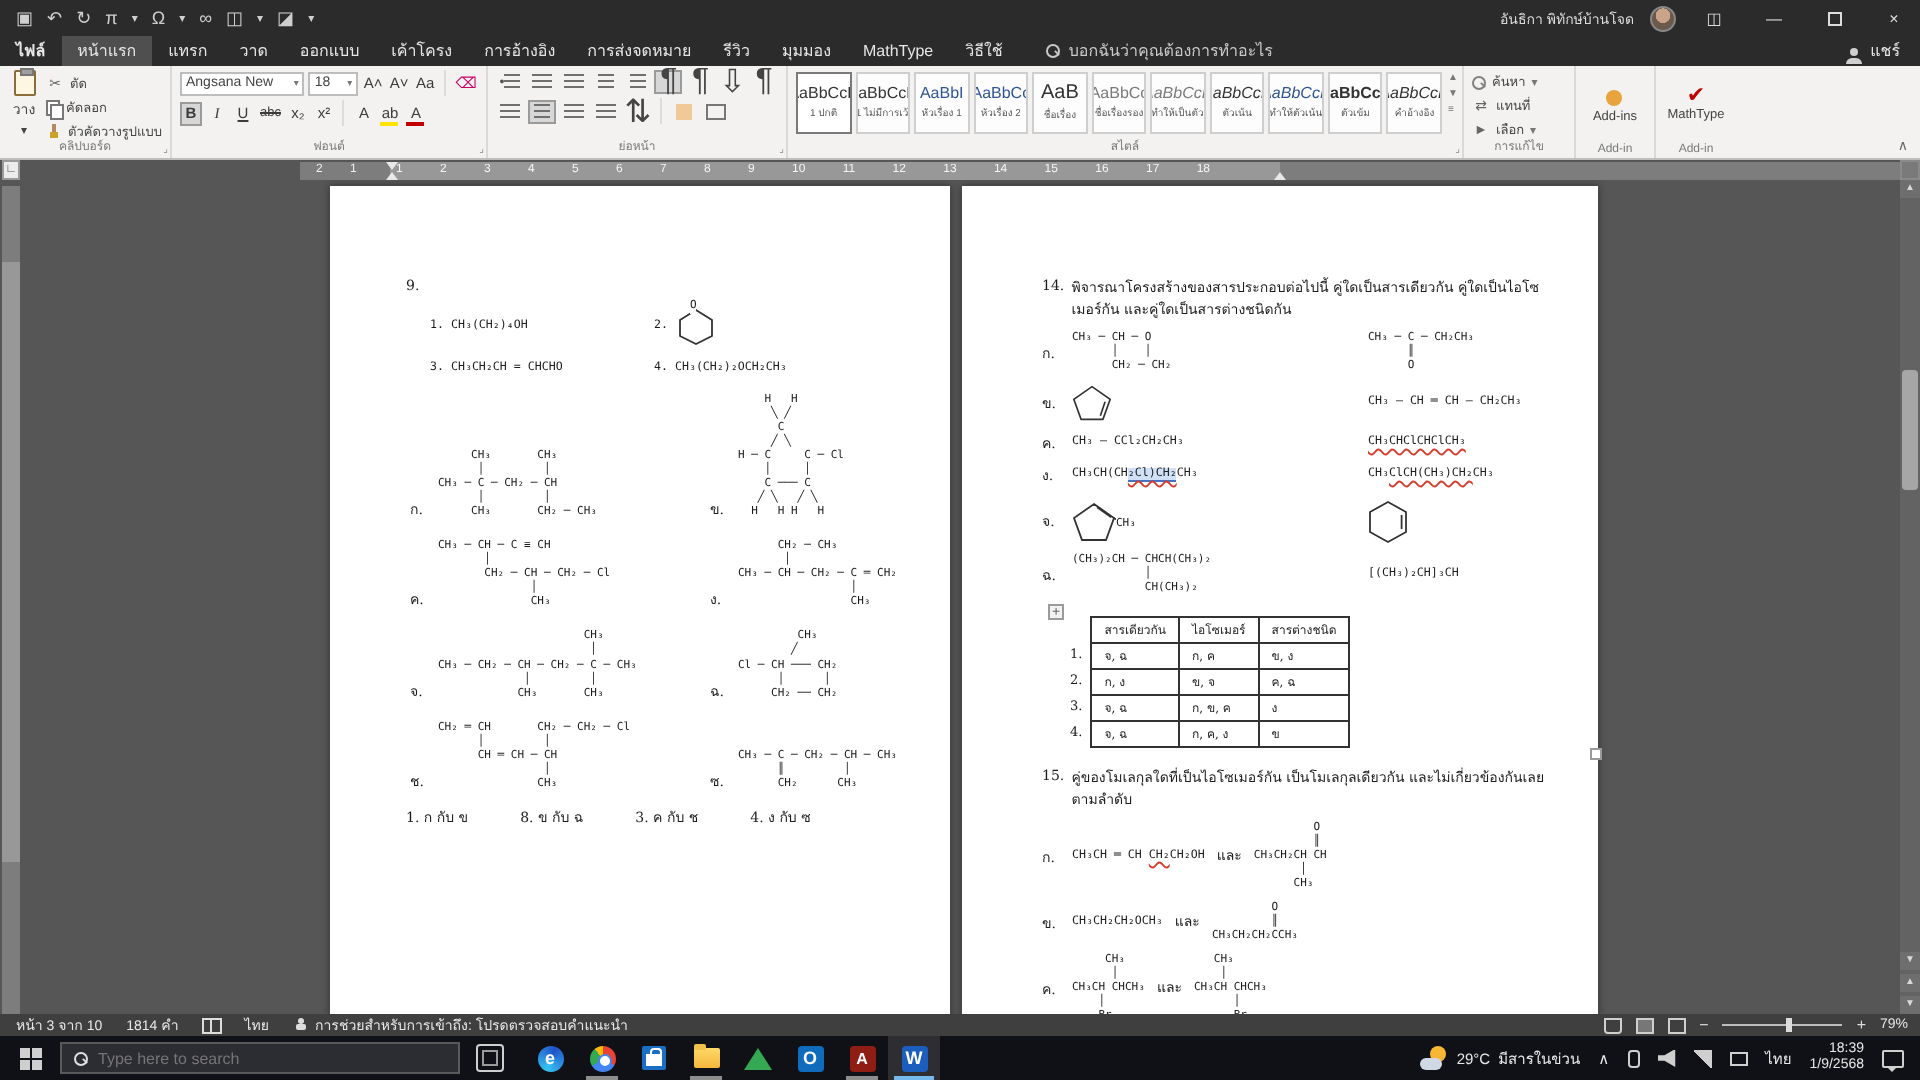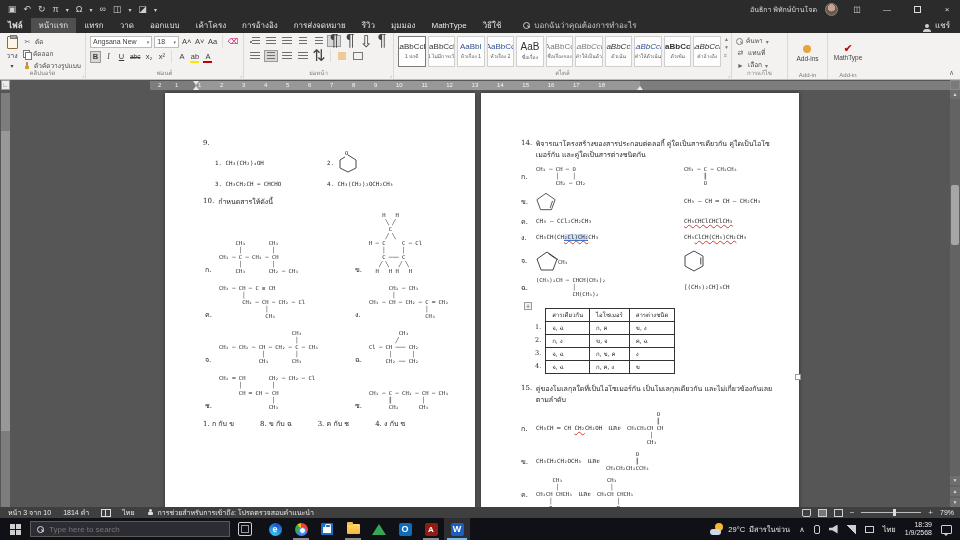--- a/index.html
+++ b/index.html
@@ -477,24 +477,20 @@
               <svg width="20" height="20" viewBox="0 0 20 20">
                   <polygon points="10,2 18,7 18,15 10,19 2,15 2,7" fill="none" stroke="#333" stroke-width="0.9"></polygon>
                 </svg>
               <span class="rlabel" style="left:7px;top:-2px">O</span>
             </span>
           </span>
           <span class="frm">3. CH₃CH₂CH = CHCHO</span>
           <span class="frm">4. CH₃(CH₂)₂OCH₂CH₃</span>
         </div>
 
-        <div class="qrow">
-          <span class="qnum">10.</span>
-          <span class="qtext">กำหนดสารให้ดังนี้</span>
-        </div>
         <div class="structgrid">
           <div class="structcell">
             <span class="slabel">ก.</span>
             <pre class="st">     CH₃       CH₃
       │         │
 CH₃ ─ C ─ CH₂ ─ CH
       │         │
      CH₃       CH₂ ─ CH₃</pre>
           </div>
           <div class="structcell">
@@ -562,21 +558,21 @@
           <span>3. ค กับ ช</span>
           <span>4. ง กับ ซ</span>
         </div>
       </div>
     </div>
 
     <div class="page pageR">
       <div class="pgpad" style="padding-left:40px;padding-right:24px">
         <div class="qrow">
           <span class="qnum">14.</span>
-          <span class="qtext" style="width:248px">พิจารณาโครงสร้างของสารประกอบต่ดลอกี้ คู่ใดเป็นสารเดียวกัน คู่ใดเป็นไอโซเมอร์กัน และคู่ใดเป็นสารต่างชนิดกัน</span>
+          <span class="qtext" style="width:248px">พิจารณาโครงสร้างของสารประกอบต่อไปนี้ คู่ใดเป็นสารเดียวกัน คู่ใดเป็นไอโซเมอร์กัน และคู่ใดเป็นสารต่างชนิดกัน</span>
         </div>
 
         <div class="pair">
           <span class="slabel">ก.</span>
           <span class="lcell">
               <pre class="st">CH₃ ─ CH ─ O
       │    │
       CH₂ ─ CH₂</pre>
             </span>
           <pre class="st">CH₃ ─ C ─ CH₂CH₃

